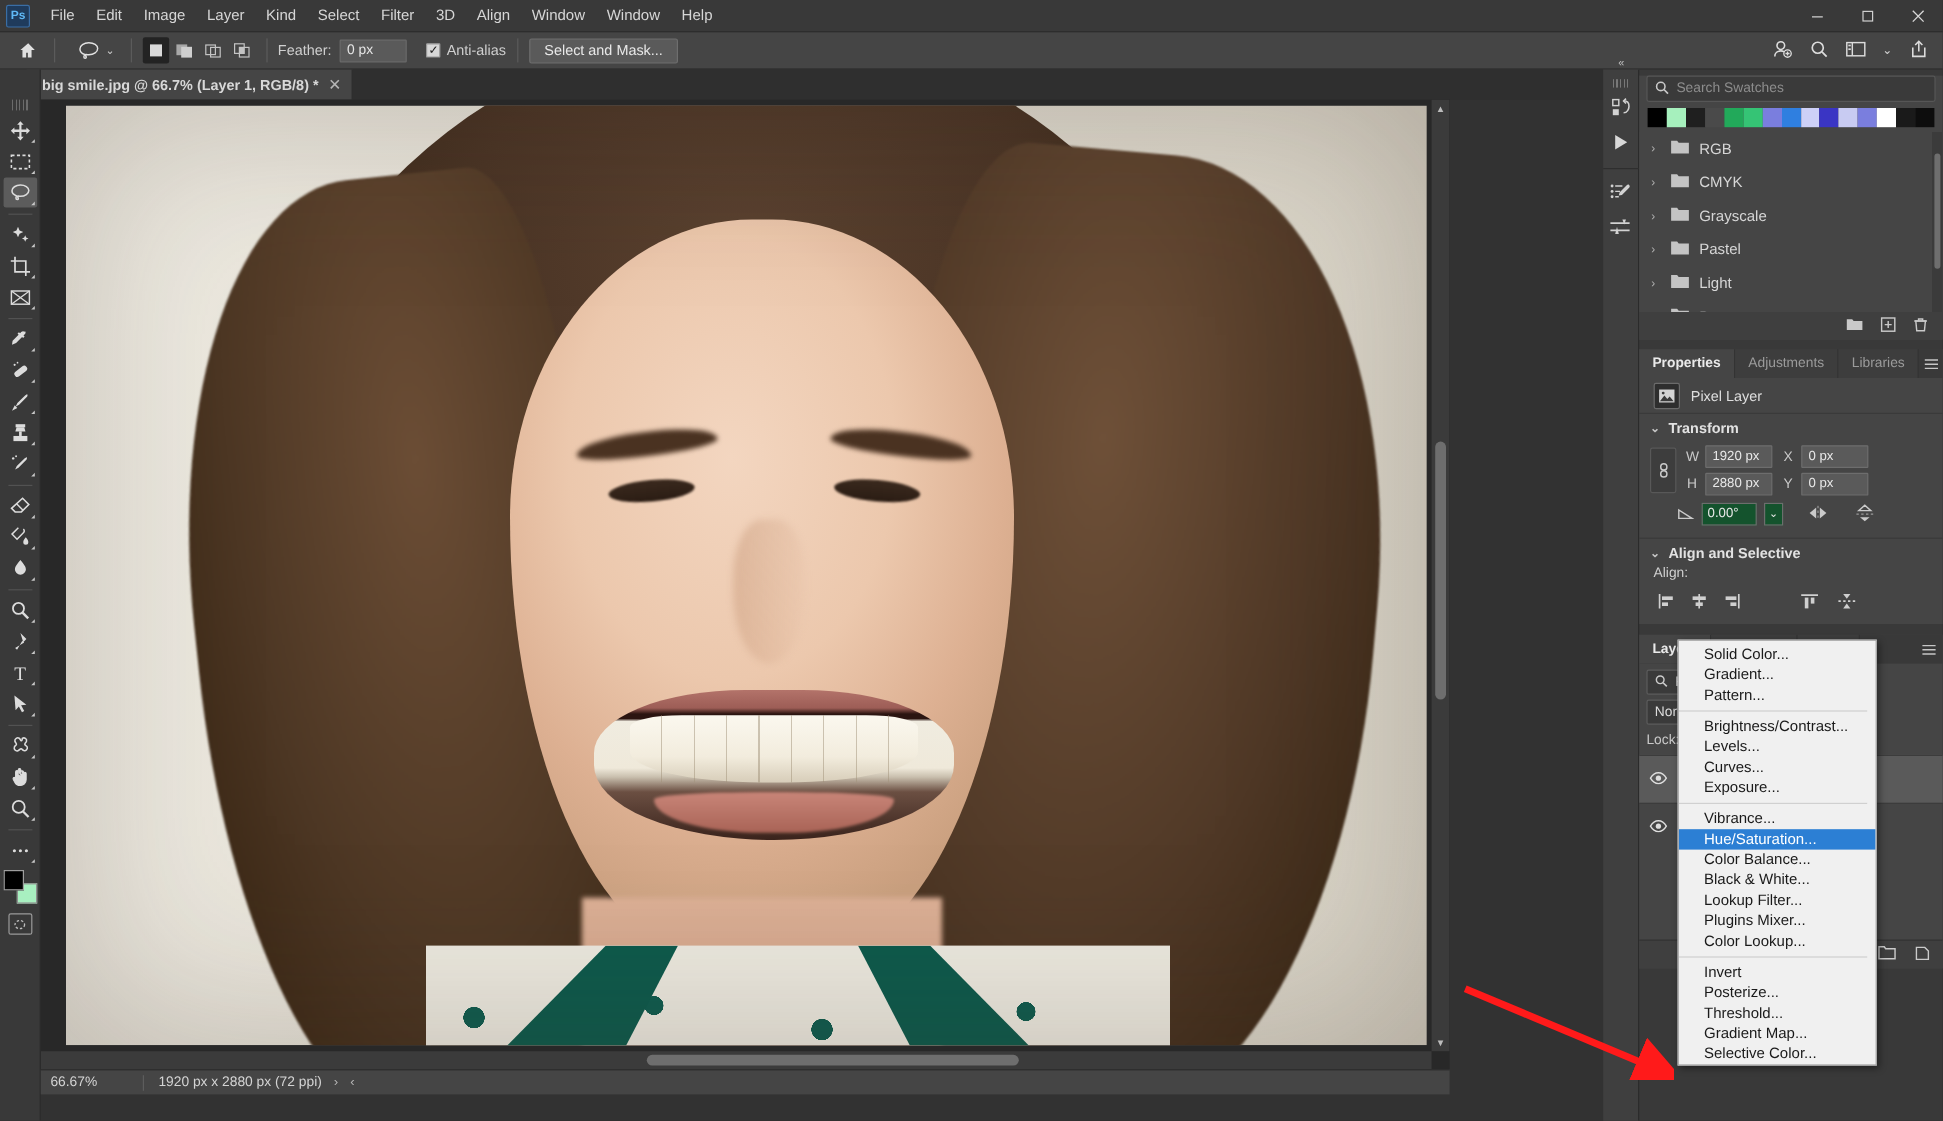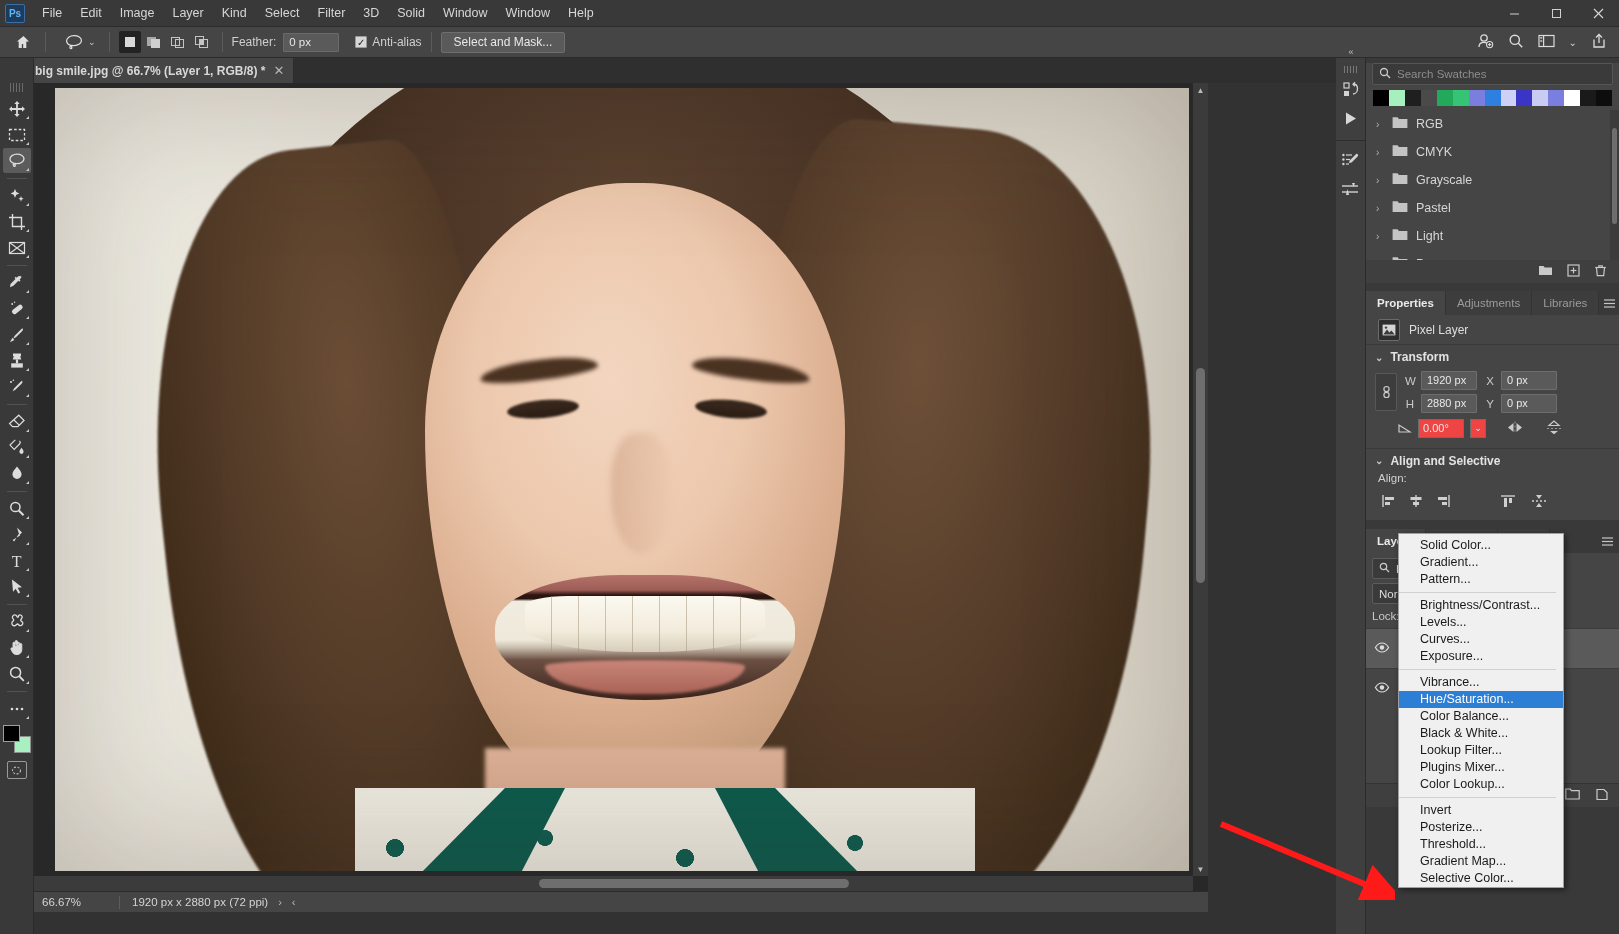--- a/index.html
+++ b/index.html
@@ -236,21 +236,21 @@
   .prop-thumb { width:22px;height:22px;background:#2e2e2e;border:1px solid #6b6b6b;display:flex;align-items:center;justify-content:center;border-radius:2px;}
   .sec-head { display:flex; align-items:center; gap:7px; height:24px; padding-left:9px; color:#e2e2e2; font-size:12px; font-weight:bold;}
   .tf-grid { display:flex; align-items:center; padding:2px 0 0 9px; gap:8px;}
   .link-btn { width:22px;height:38px;background:#3d3d3d;border:1px solid #585858;display:flex;align-items:center;justify-content:center;border-radius:2px;}
   .tf-cols { display:flex; flex-direction:column; gap:4px; }
   .tf-row { display:flex; align-items:center; gap:6px; }
   .tf-lab { width:10px; color:#c9c9c9; font-size:11.5px; text-align:center;}
   .tf-in { width:56px; height:19px; background:#5a5a5a; border:1px solid #6d6d6d; color:#e8e8e8;
      font-size:11px; line-height:17px; padding:0 5px; border-radius:1px;}
   .rot-row { display:flex; align-items:center; gap:6px; padding:6px 0 6px 32px;}
-  .rot-in { width:46px;height:19px;background:#ef4444;border:1px solid #6d6d6d;color:#e8e8e8;font-size:11px;line-height:17px;padding:0 4px;}
+  .rot-in { width:46px;height:19px;background:#14532d;border:1px solid #6d6d6d;color:#e8e8e8;font-size:11px;line-height:17px;padding:0 4px;}
   .align-row { display:flex; align-items:center; gap:0; padding:6px 0 8px 9px;}
   .align-btn { width:27px;height:22px;display:flex;align-items:center;justify-content:center;}
 
   .layer-filter { display:flex; align-items:center; gap:6px; margin:5px 6px 4px; }
   .kind-sel { display:flex; align-items:center; gap:6px; width:96px; height:21px; background:#3a3a3a;
       border:1px solid #5c5c5c; padding:0 6px; border-radius:2px; font-size:11.5px; color:#dcdcdc;}
   .kind-sel .cv { margin-left:auto; font-size:9px; color:#c0c0c0;}
   .filter-ics { display:flex; gap:9px; align-items:center; }
   .blend-row { display:flex; align-items:center; gap:6px; margin:0 6px 4px; }
   .blend-sel { display:flex; align-items:center; width:120px; height:21px; background:#3a3a3a;
@@ -288,21 +288,21 @@
     <div class="ps-logo">Ps</div>
     <div id="menus" style="display:flex;">
         <div class="menu-item">File</div>
         <div class="menu-item">Edit</div>
         <div class="menu-item">Image</div>
         <div class="menu-item">Layer</div>
         <div class="menu-item">Kind</div>
         <div class="menu-item">Select</div>
         <div class="menu-item">Filter</div>
         <div class="menu-item">3D</div>
-        <div class="menu-item">Solid</div>
+        <div class="menu-item">Align</div>
         <div class="menu-item">Window</div>
         <div class="menu-item">Window</div>
         <div class="menu-item">Help</div>
       </div>
     <div class="win-controls">
       <div class="win-btn">
         <svg width="11" height="11" viewBox="0 0 11 11">
             <line x1="1" y1="6" x2="10" y2="6" stroke="#d0d0d0" stroke-width="1"></line>
           </svg>
       </div>

